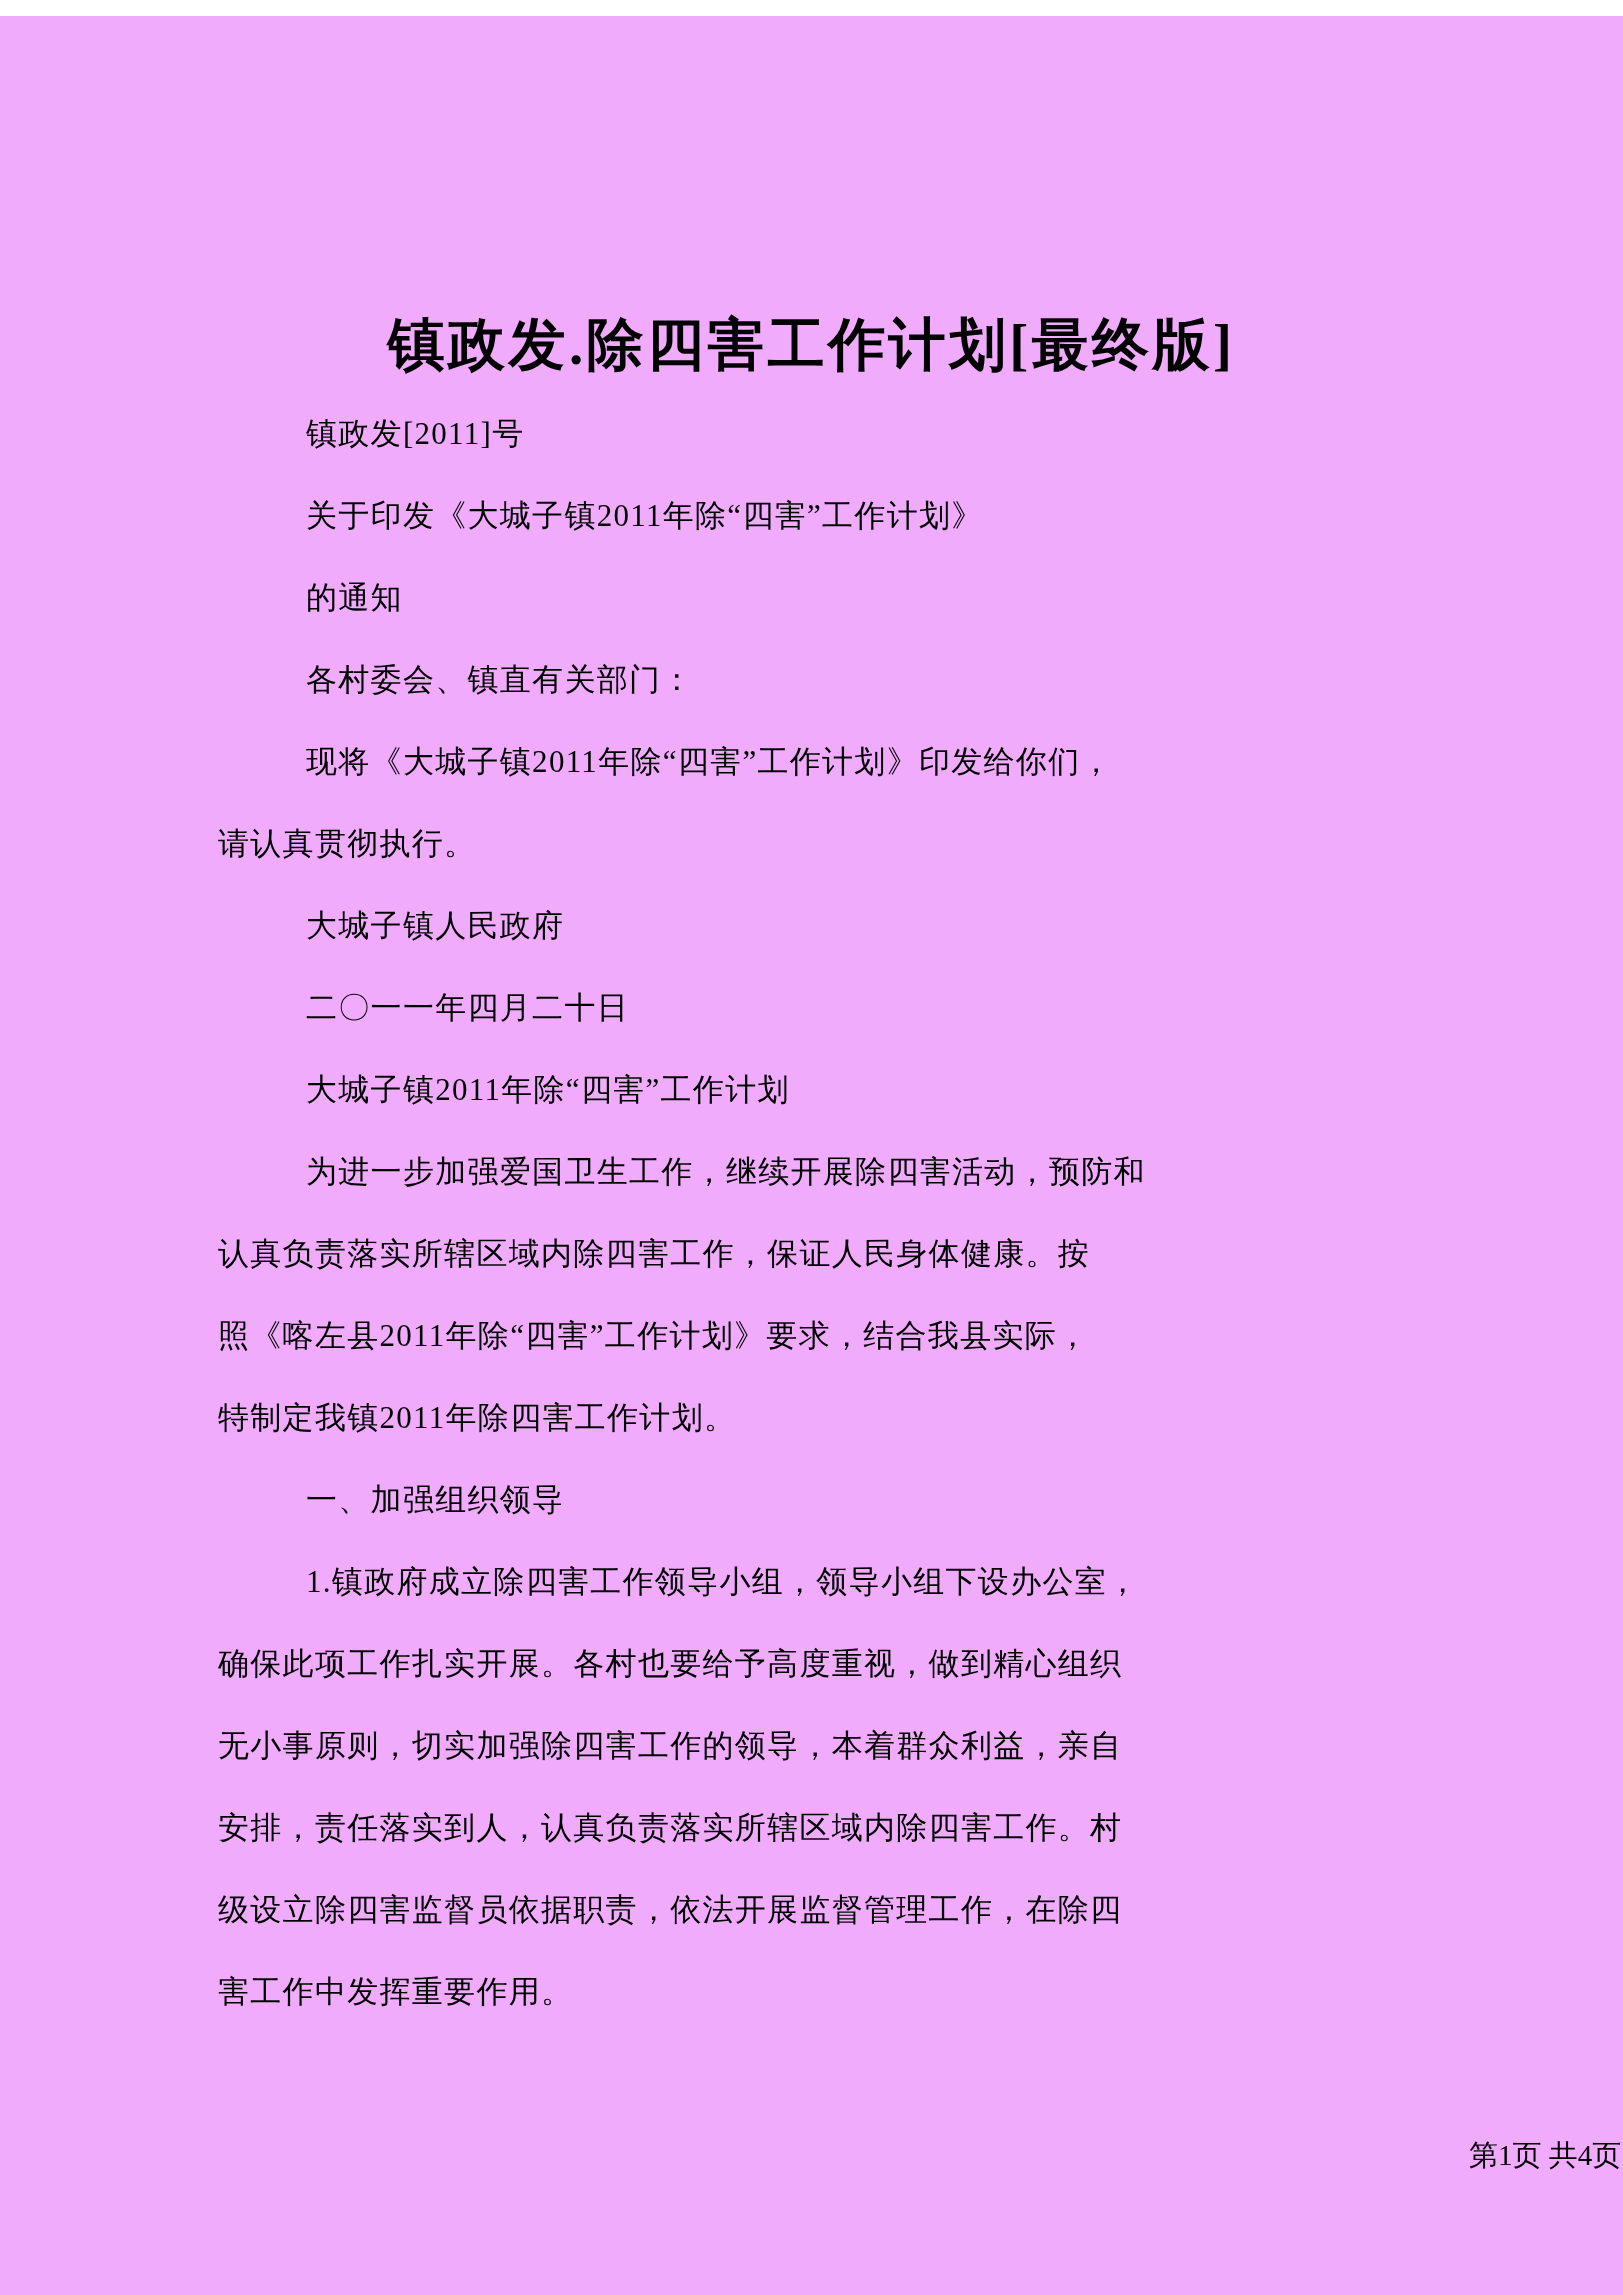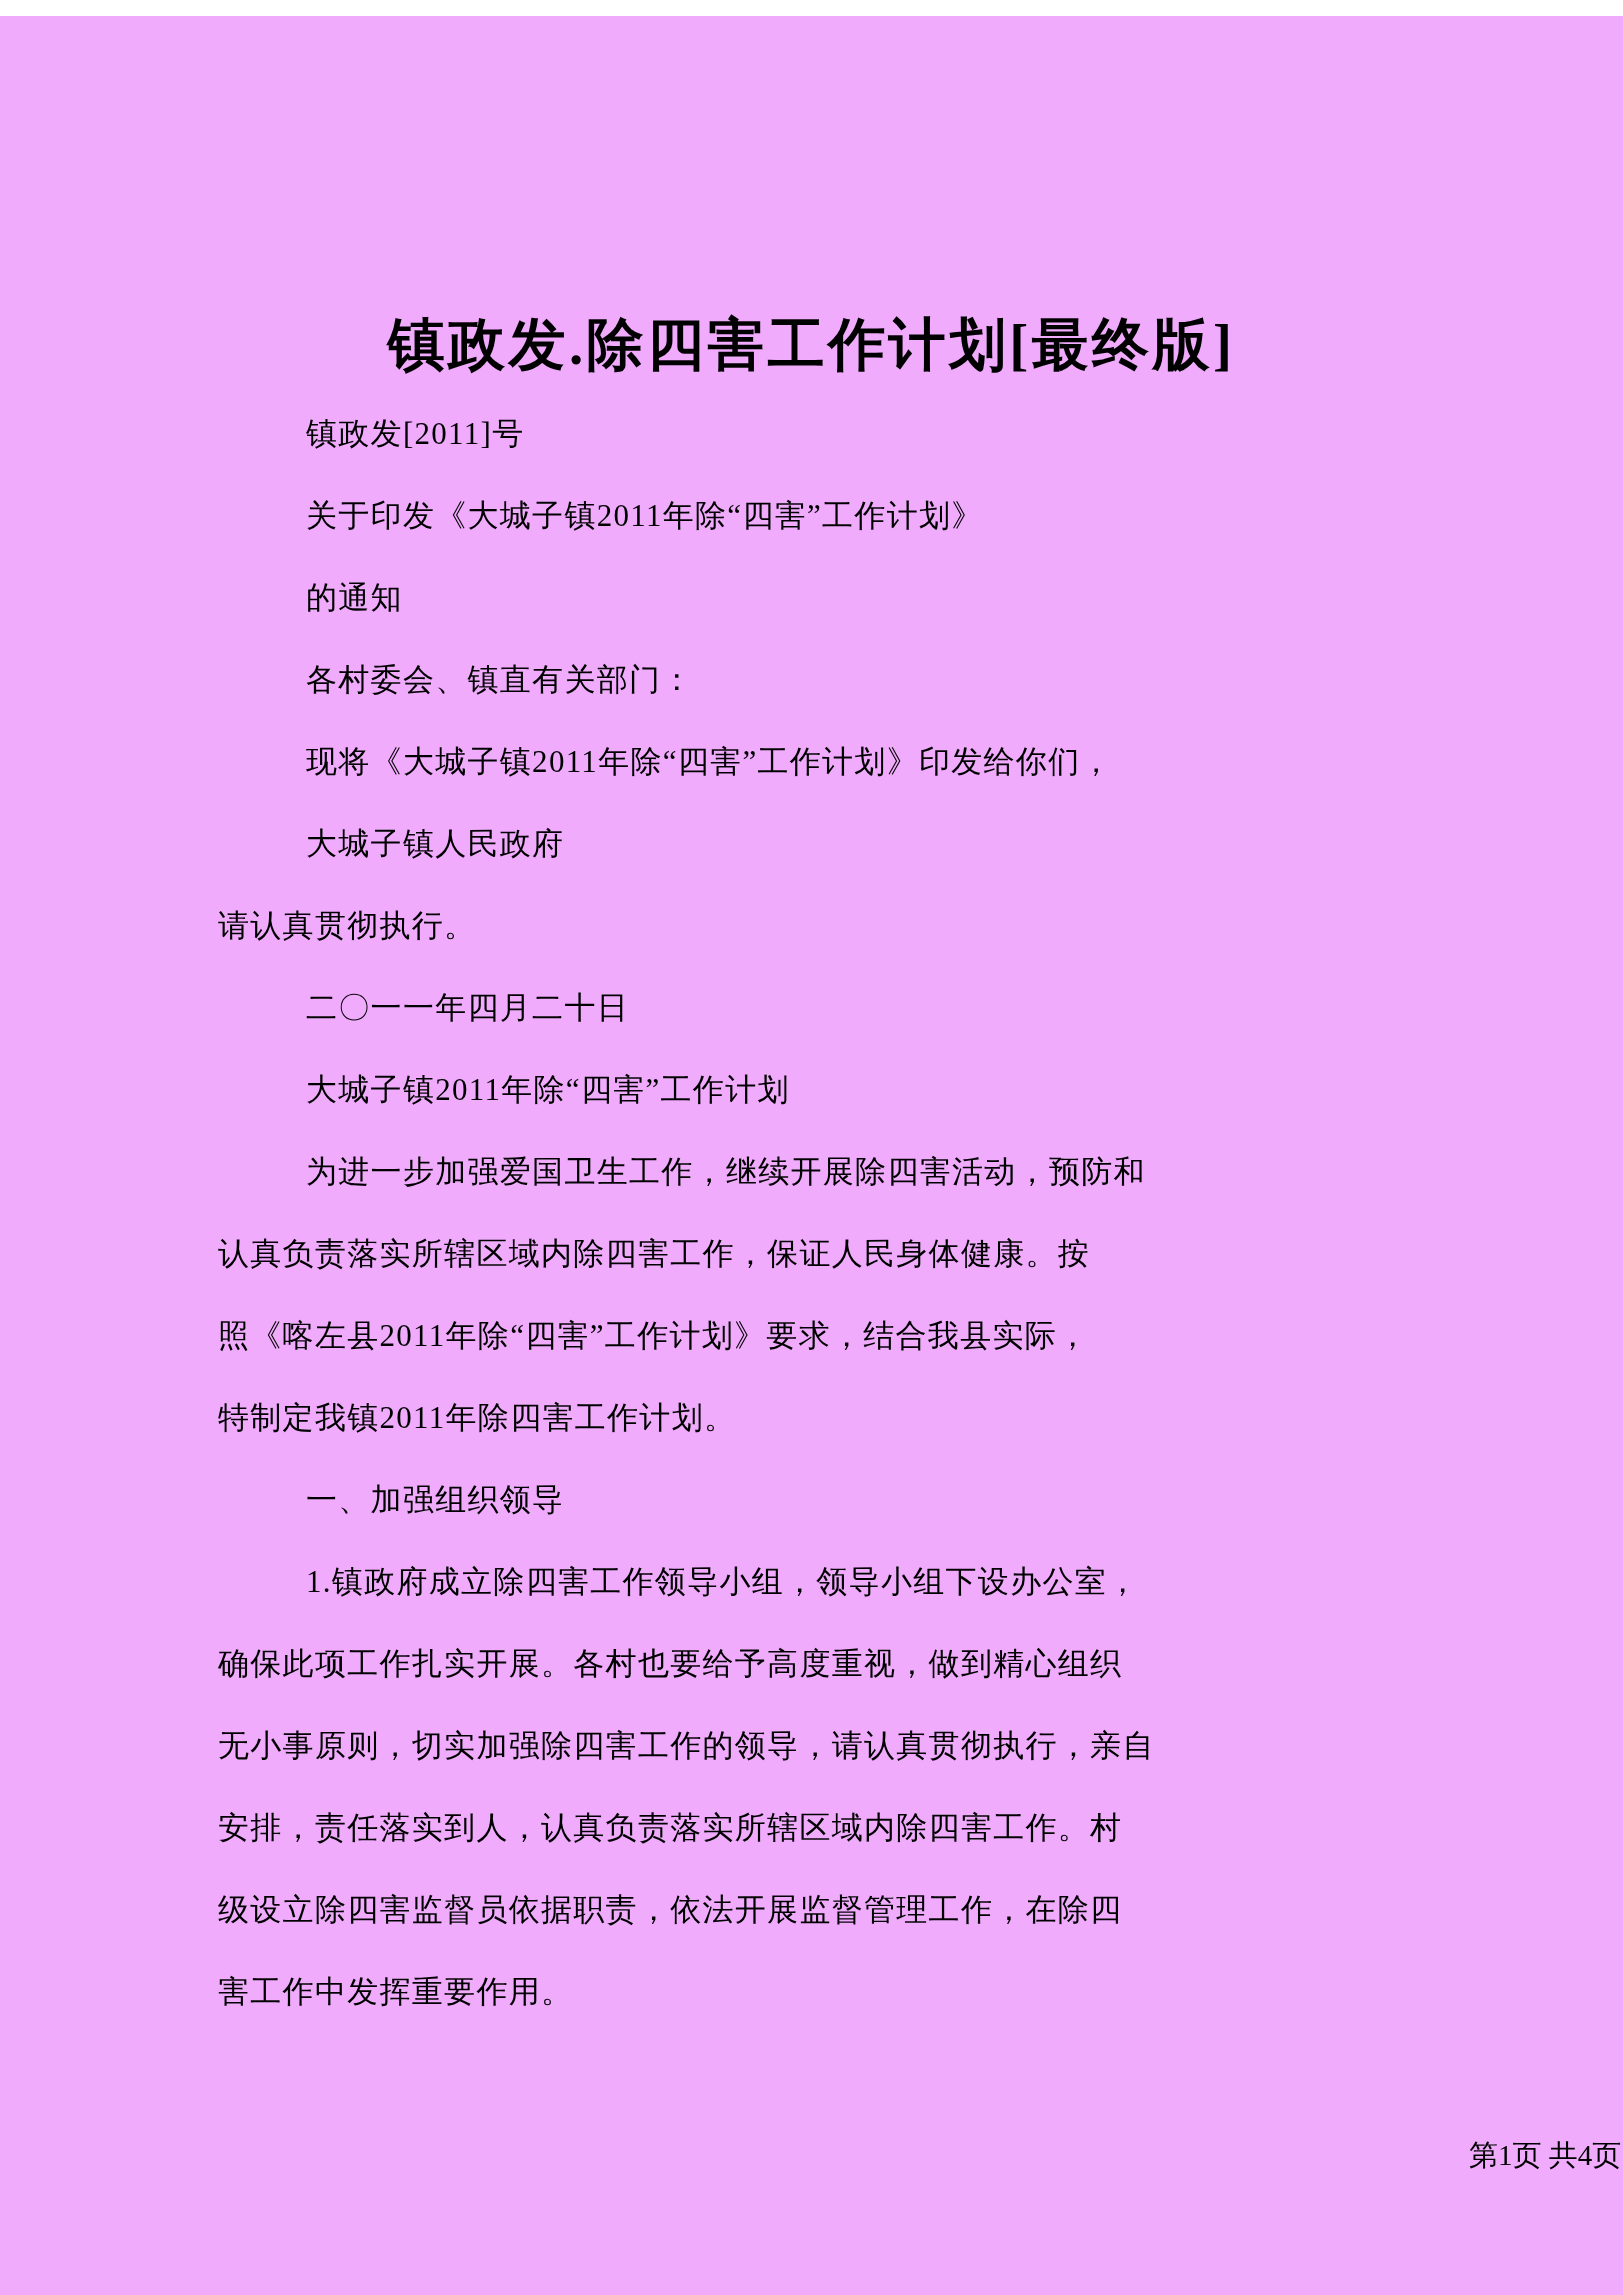--- a/index.html
+++ b/index.html
@@ -69,32 +69,32 @@
 
 <div class="page">
   <div class="title">镇政发.除四害工作计划[最终版]</div>
 
   <div class="body">
     <span class="line indent">镇政发[2011]号</span>
     <span class="line indent">关于印发《大城子镇2011年除“四害”工作计划》</span>
     <span class="line indent">的通知</span>
     <span class="line indent">各村委会、镇直有关部门：</span>
     <span class="line indent">现将《大城子镇2011年除“四害”工作计划》印发给你们，</span>
+    <span class="line">请认真贯彻执行。</span>
     <span class="line indent">大城子镇人民政府</span>
-    <span class="line">请认真贯彻执行。</span>
     <span class="line indent">二〇一一年四月二十日</span>
     <span class="line indent">大城子镇2011年除“四害”工作计划</span>
     <span class="line indent">为进一步加强爱国卫生工作，继续开展除四害活动，预防和</span>
     <span class="line">认真负责落实所辖区域内除四害工作，保证人民身体健康。按</span>
     <span class="line">照《喀左县2011年除“四害”工作计划》要求，结合我县实际，</span>
     <span class="line">特制定我镇2011年除四害工作计划。</span>
     <span class="line indent">一、加强组织领导</span>
     <span class="line indent">1.镇政府成立除四害工作领导小组，领导小组下设办公室，</span>
     <span class="line">确保此项工作扎实开展。各村也要给予高度重视，做到精心组织</span>
-    <span class="line">无小事原则，切实加强除四害工作的领导，请认真贯彻执行，亲自</span>
+    <span class="line">无小事原则，切实加强除四害工作的领导，本着群众利益，亲自</span>
     <span class="line">安排，责任落实到人，认真负责落实所辖区域内除四害工作。村</span>
     <span class="line">级设立除四害监督员依据职责，依法开展监督管理工作，在除四</span>
     <span class="line">害工作中发挥重要作用。</span>
   </div>
 
   <div class="footer">
     <span>第1页 共4页</span>
   </div>
 </div>
 

